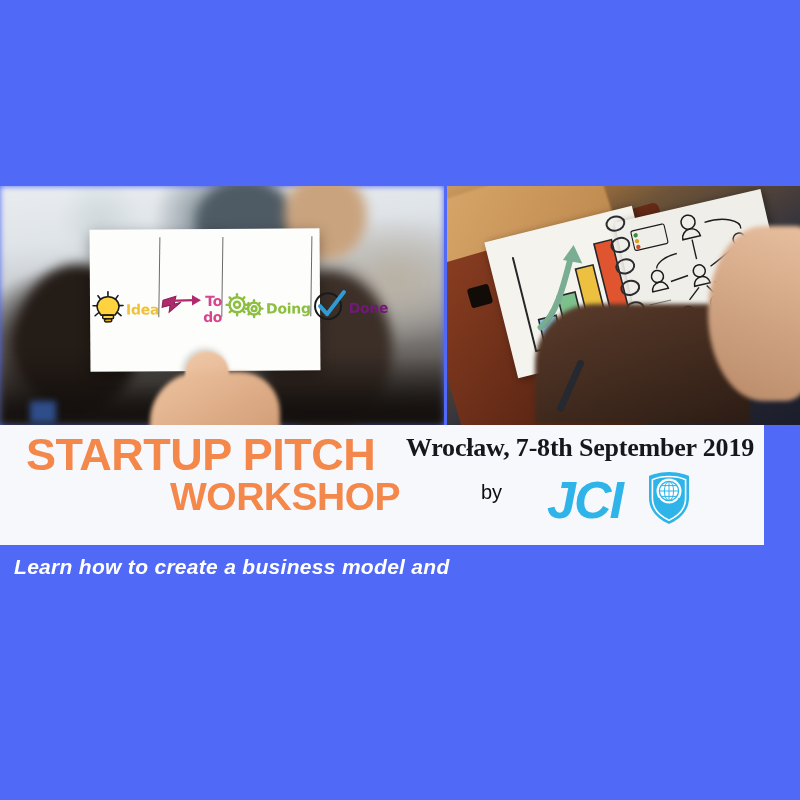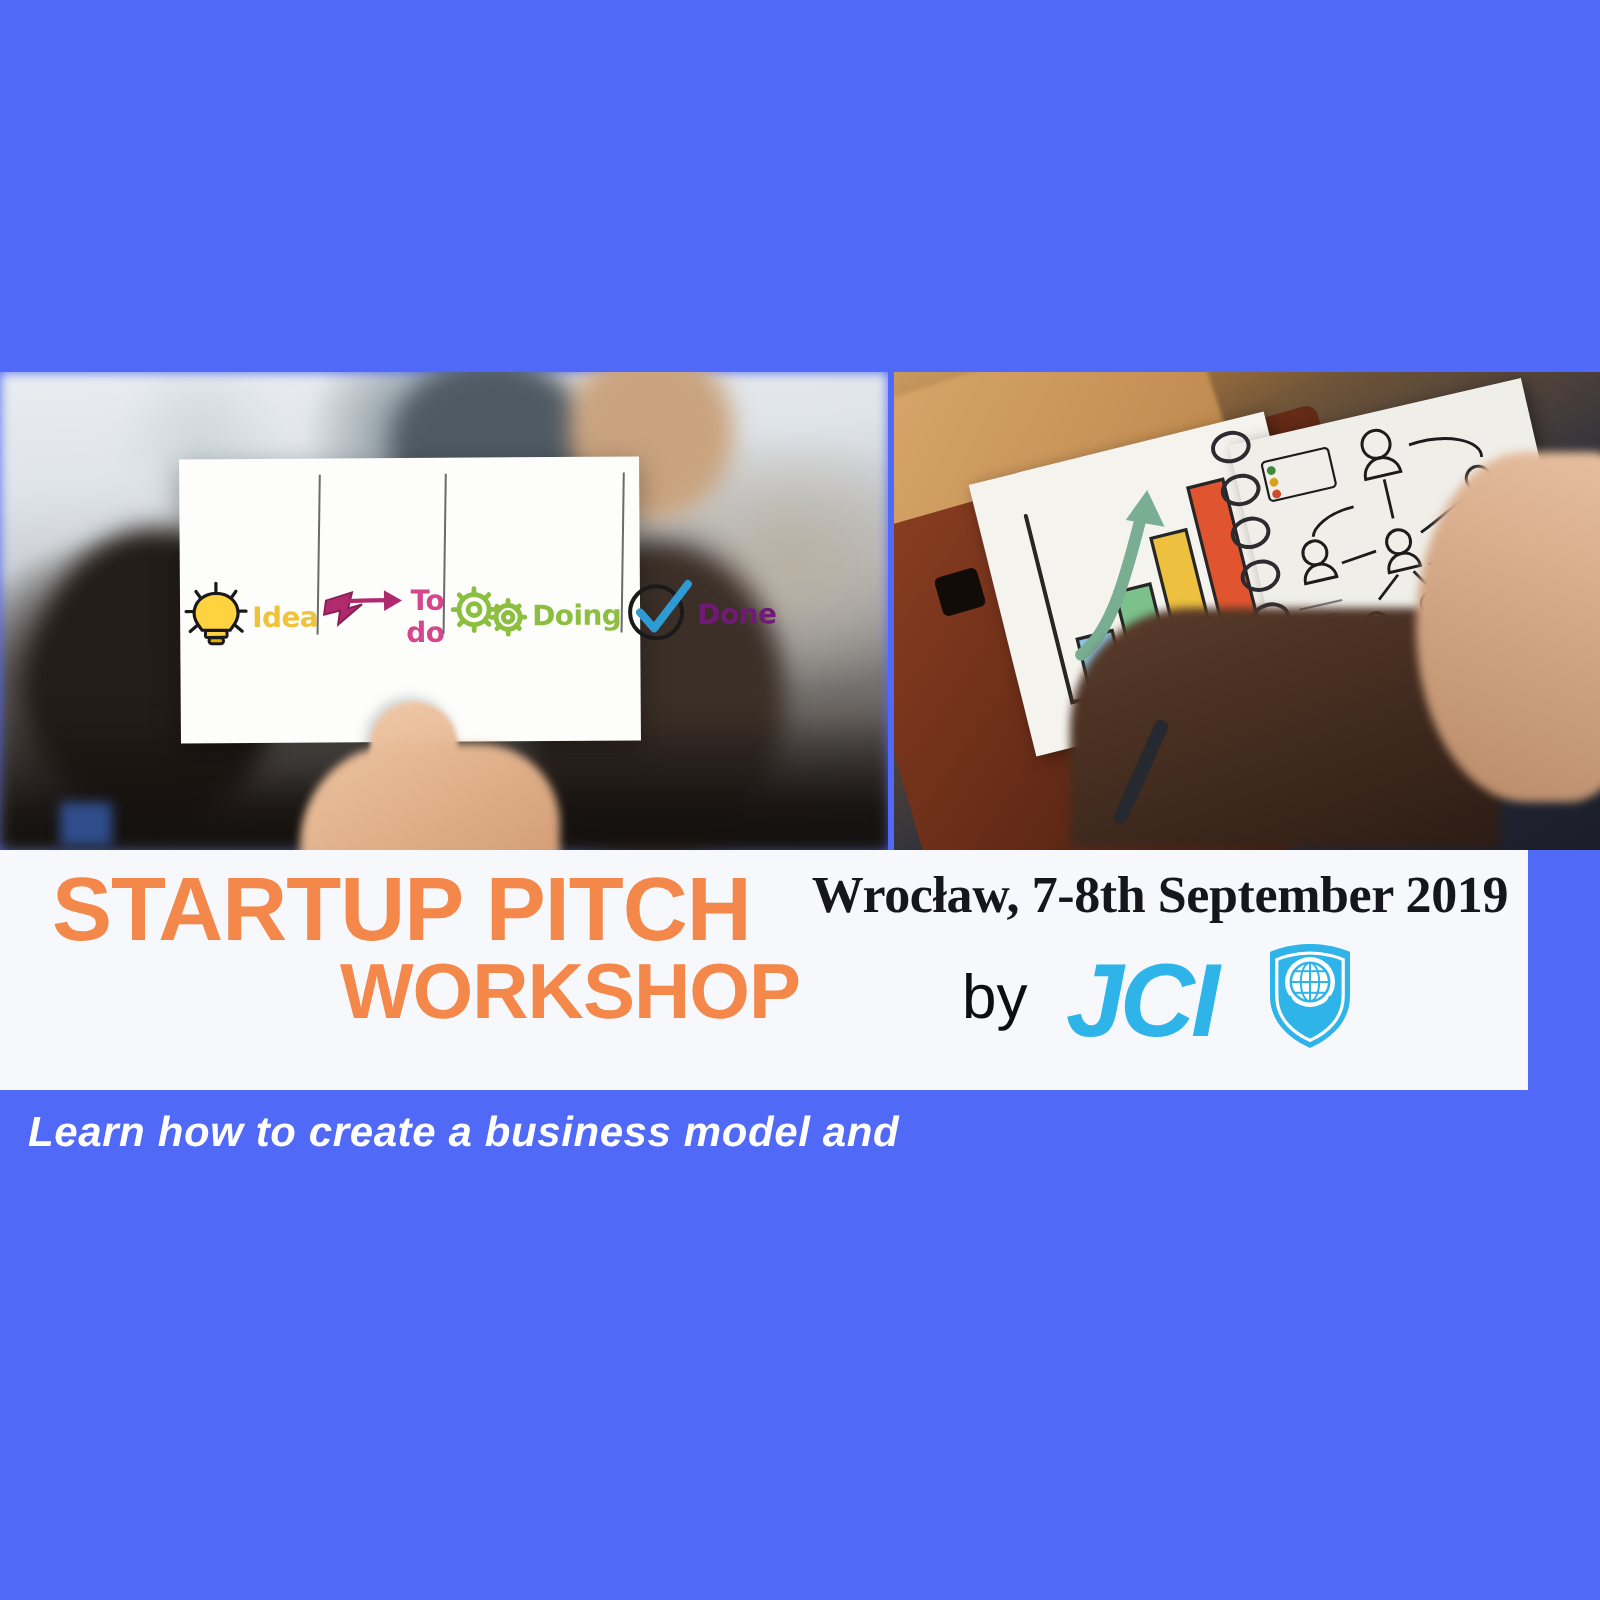--- a/index.html
+++ b/index.html
@@ -190,24 +190,24 @@
   }
   .event-date {
     position: absolute; right: 10px; top: 8px;
     font-family: "Liberation Serif", serif;
     font-size: 26px; font-weight: bold; color: #16161c;
     letter-spacing: -.2px; white-space: nowrap;
   }
   .by-label {
     position: absolute; left: 481px; top: 56px;
     font-family: "Liberation Sans", sans-serif;
-    font-size: 31px; color: #0d0d12; font-weight: normal;
+    font-size: 20px; color: #0d0d12; font-weight: normal;
   }
   .jci-logo {
-    position: absolute; left: 533px; top: 45px;
+    position: absolute; left: 547px; top: 45px;
     display: flex; align-items: center; gap: 24px;
   }
   .jci-word {
     font-family: "Liberation Sans", sans-serif;
     font-size: 52px; font-weight: bold; font-style: italic;
     color: #2FB4E9; letter-spacing: -2px; line-height: 1;
   }
 
   
   .subtitle {

